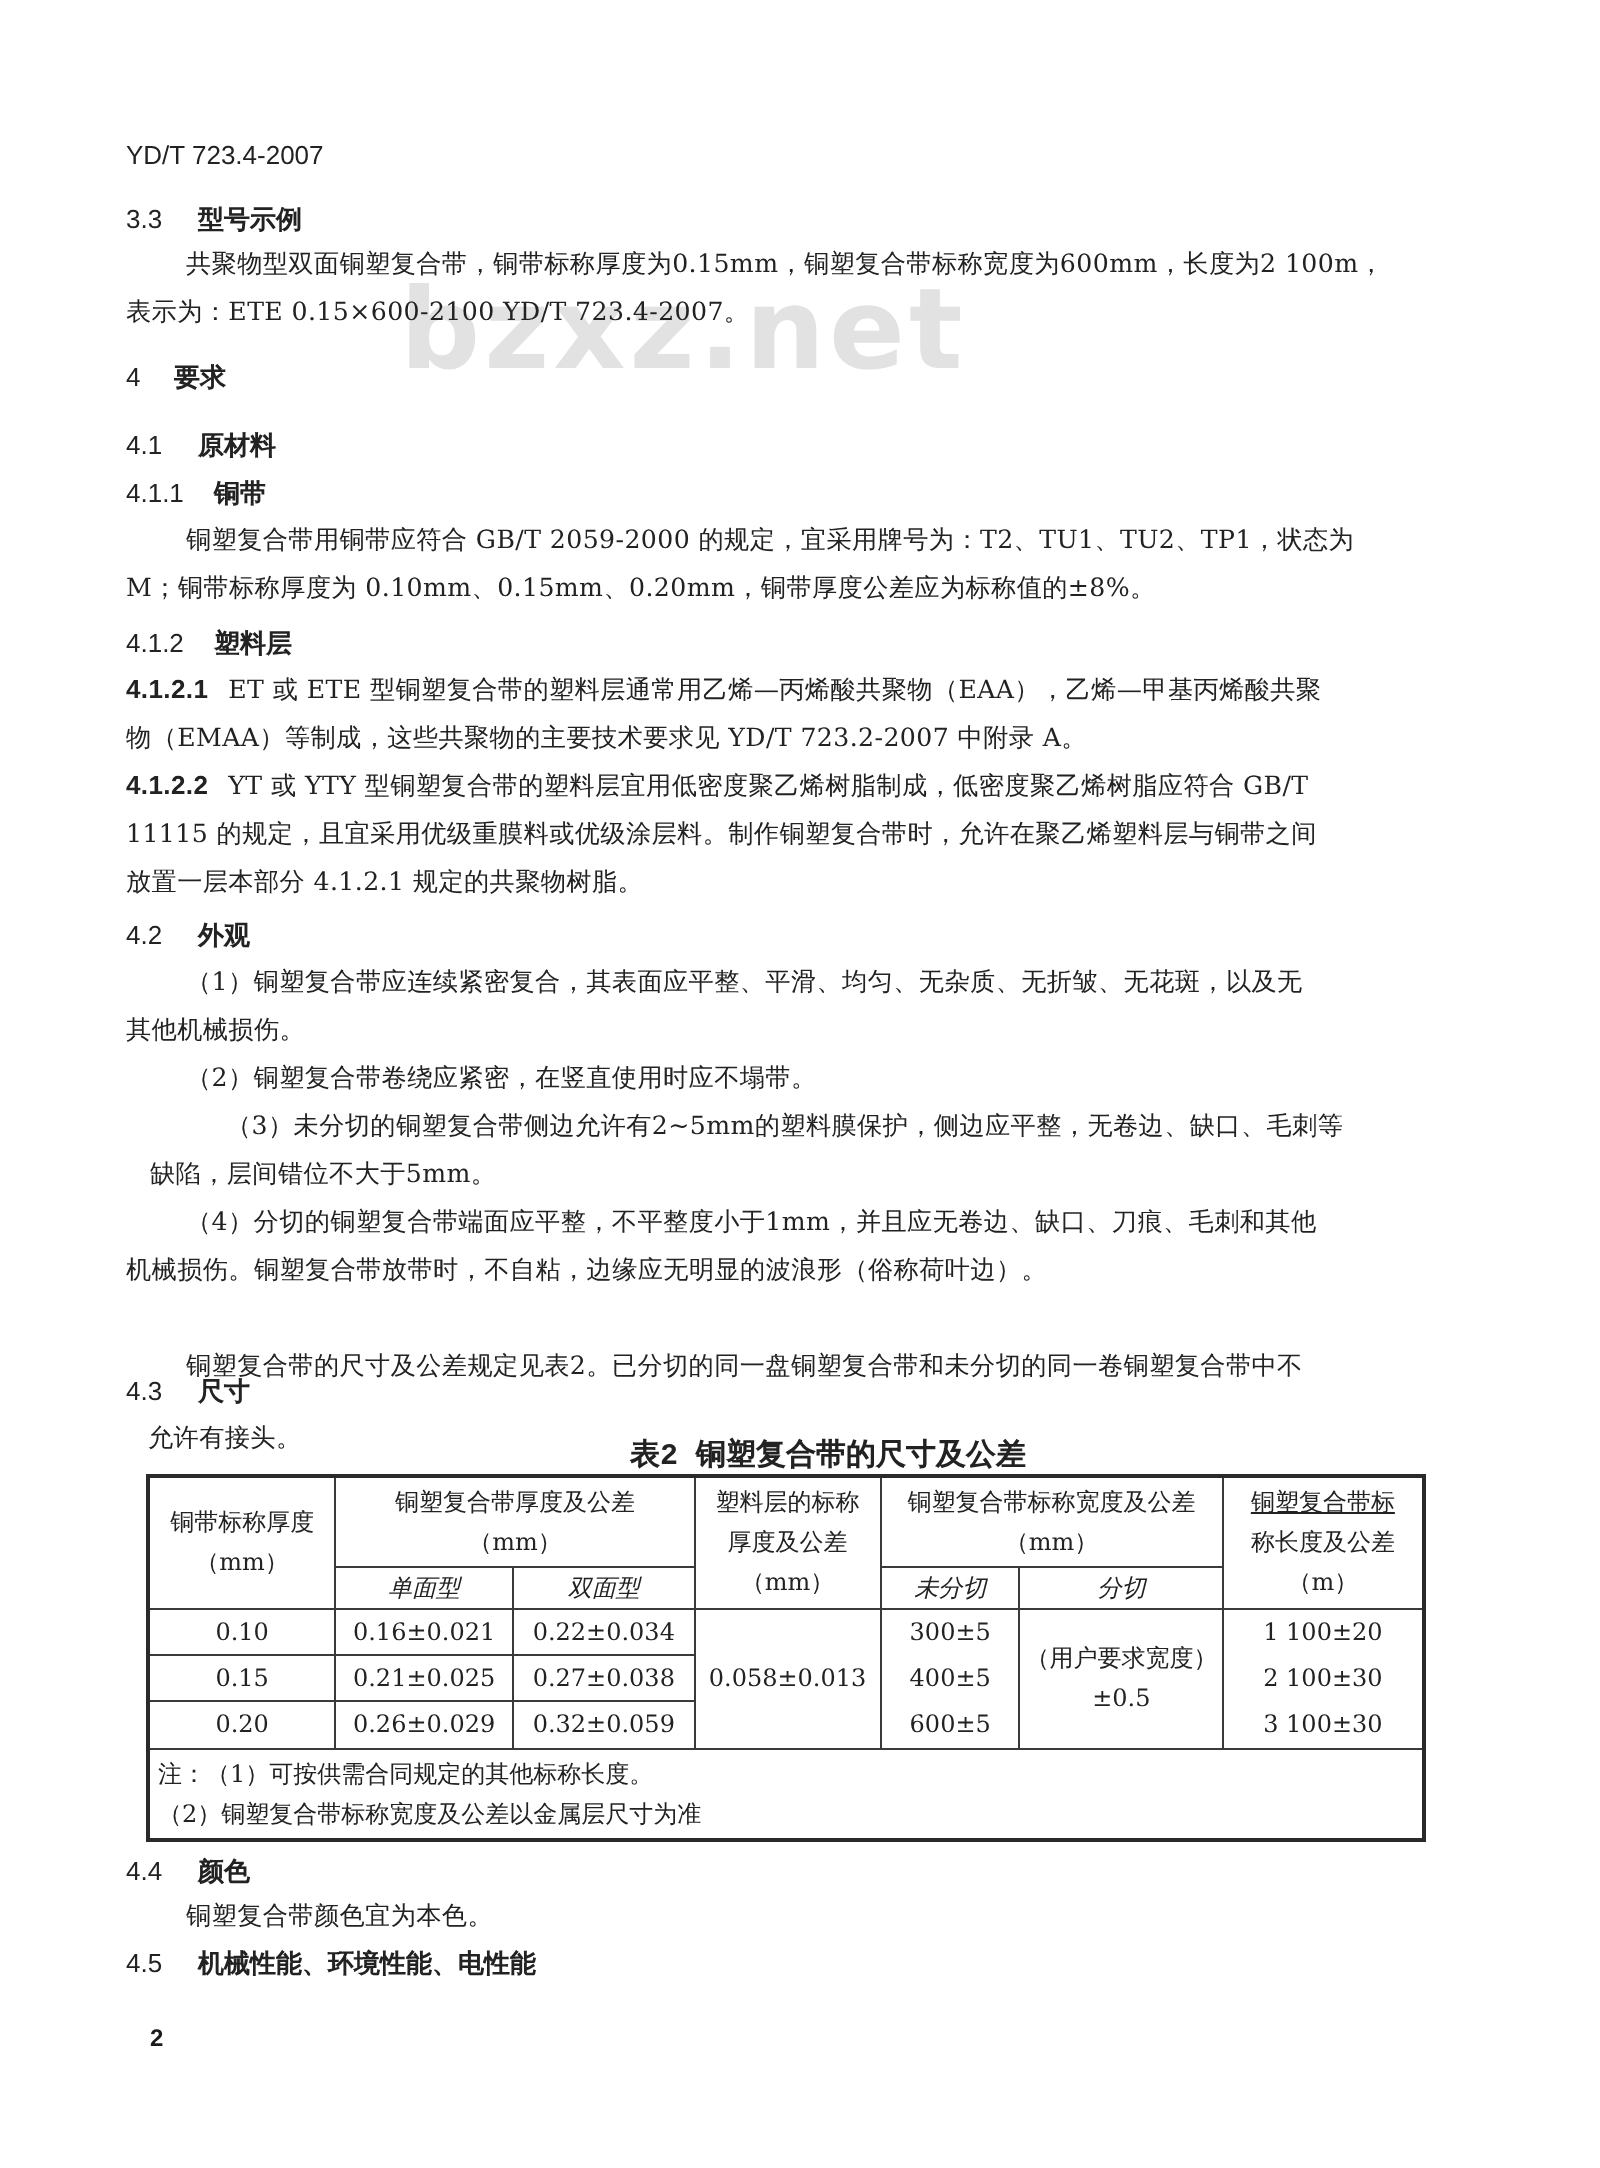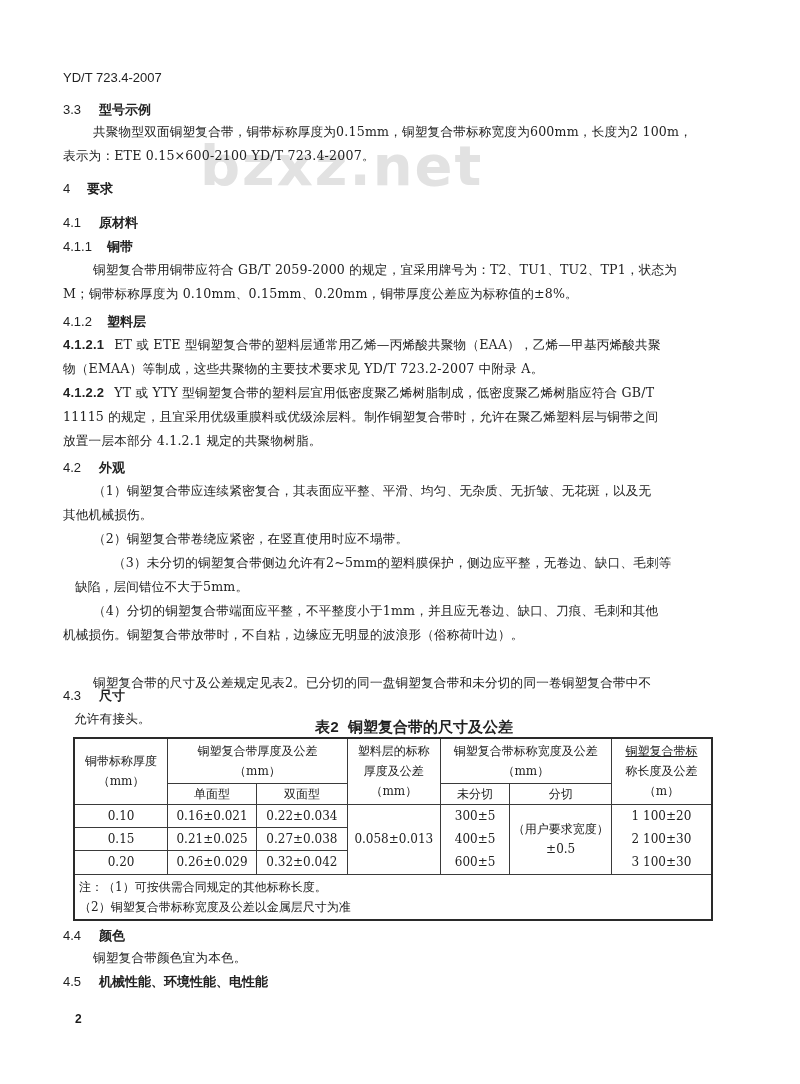--- a/index.html
+++ b/index.html
@@ -126,21 +126,21 @@
         <td colspan="2">
           <span style="display:block;">铜塑复合带标称宽度及公差</span>
           <span style="display:block;">（mm）</span>
         </td>
         <td rowspan="2">
           <span style="display:block;text-decoration:underline;">铜塑复合带标</span>
           <span style="display:block;">称长度及公差</span>
           <span style="display:block;">（m）</span>
         </td>
       </tr>
-      <tr style="height:20px;">
+      <tr style="height:20px;font-style:italic;">
         <td>单面型</td>
         <td>双面型</td>
         <td>未分切</td>
         <td>分切</td>
       </tr>
       <tr style="height:23px;">
         <td>0.10</td>
         <td>0.16±0.021</td>
         <td>0.22±0.034</td>
         <td rowspan="3">0.058±0.013</td>
@@ -160,21 +160,21 @@
         </td>
       </tr>
       <tr style="height:23px;">
         <td>0.15</td>
         <td>0.21±0.025</td>
         <td>0.27±0.038</td>
       </tr>
       <tr style="height:23px;">
         <td>0.20</td>
         <td>0.26±0.029</td>
-        <td>0.32±0.042</td>
+        <td>0.32±0.059</td>
       </tr>
       <tr style="height:46px;">
         <td colspan="7" class="note">
           <span style="display:block;">注：（1）可按供需合同规定的其他标称长度。</span>
           <span style="display:block;">（2）铜塑复合带标称宽度及公差以金属层尺寸为准</span>
         </td>
       </tr>
     </tbody>
       </table>
 

